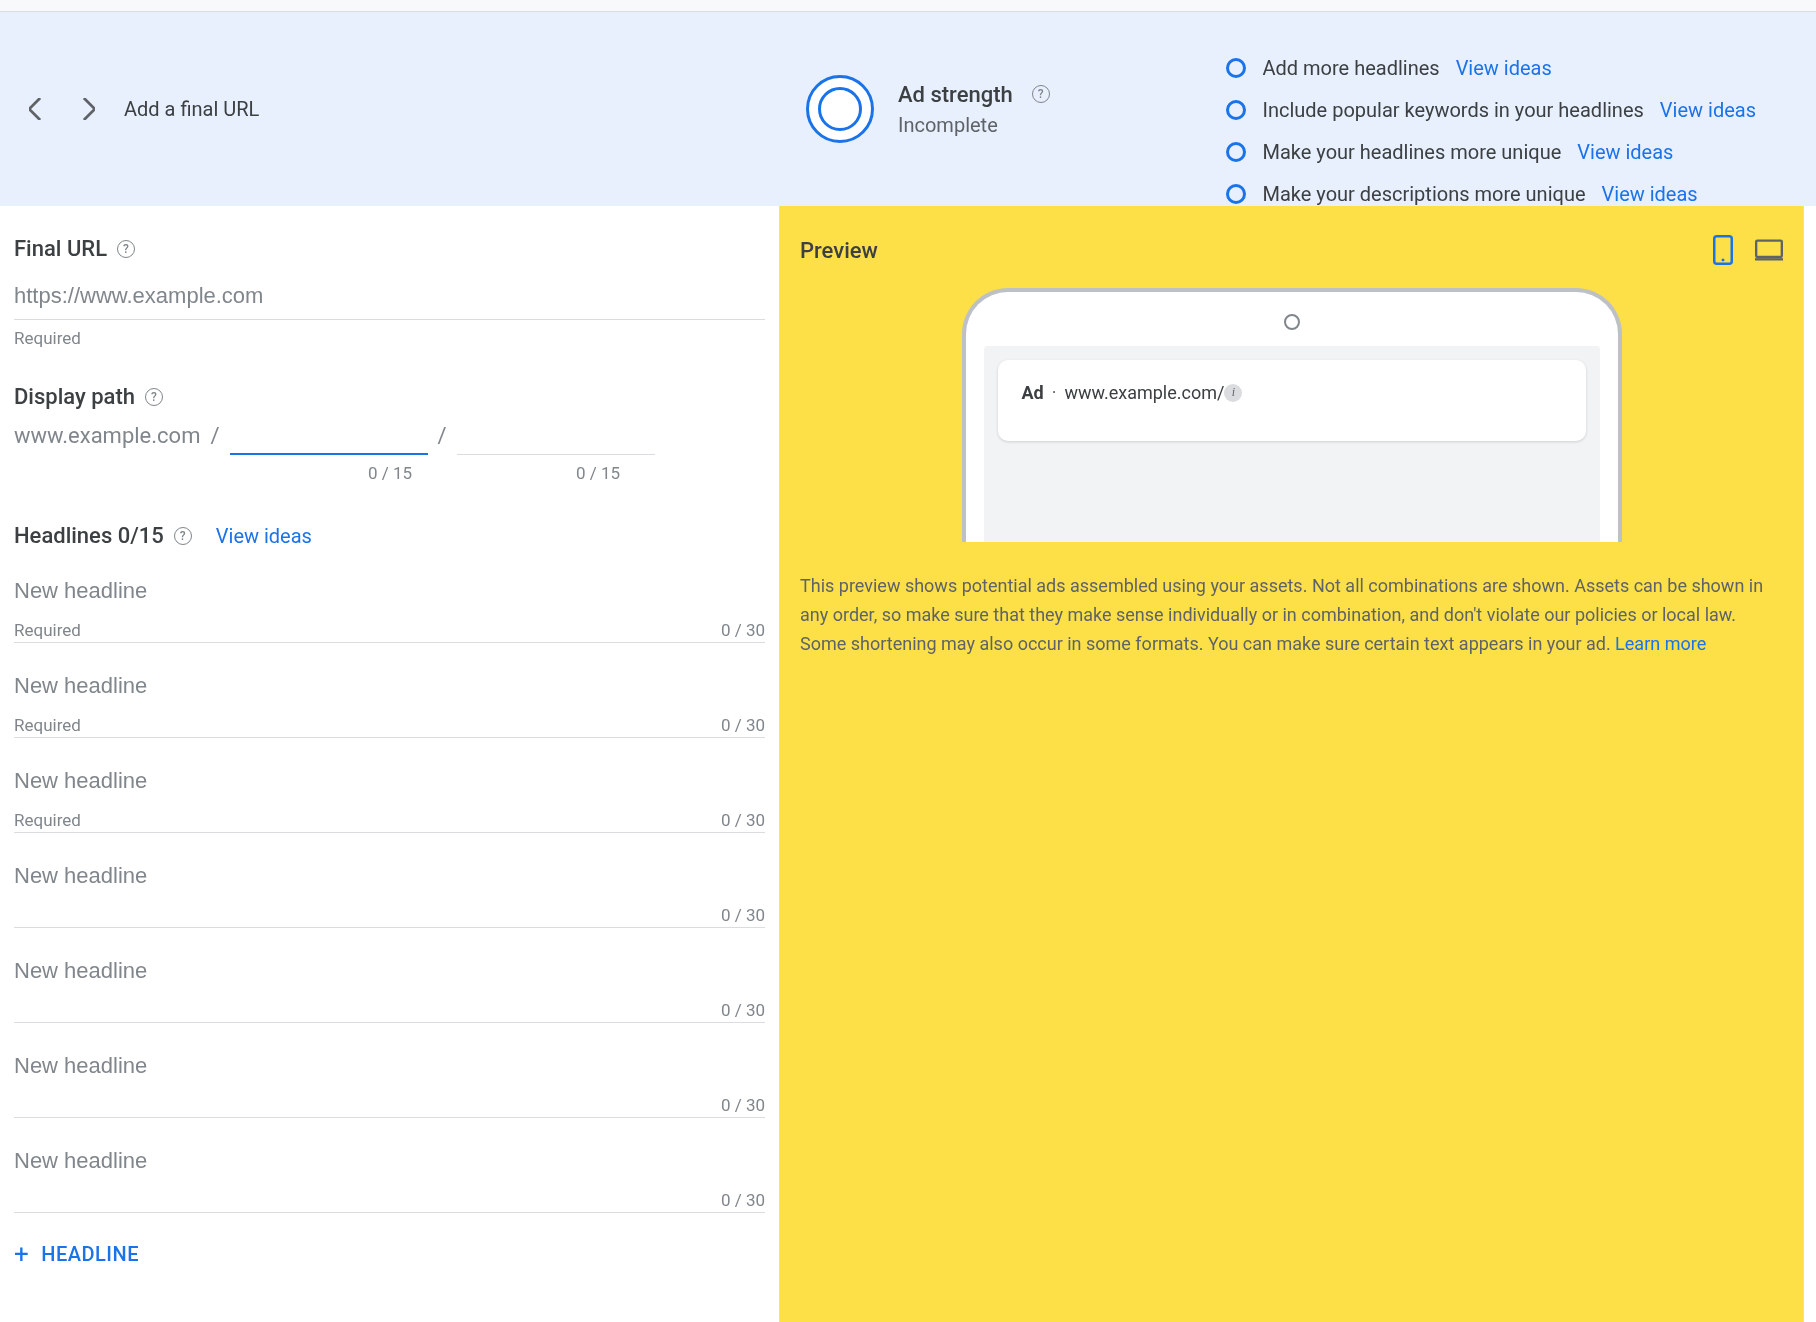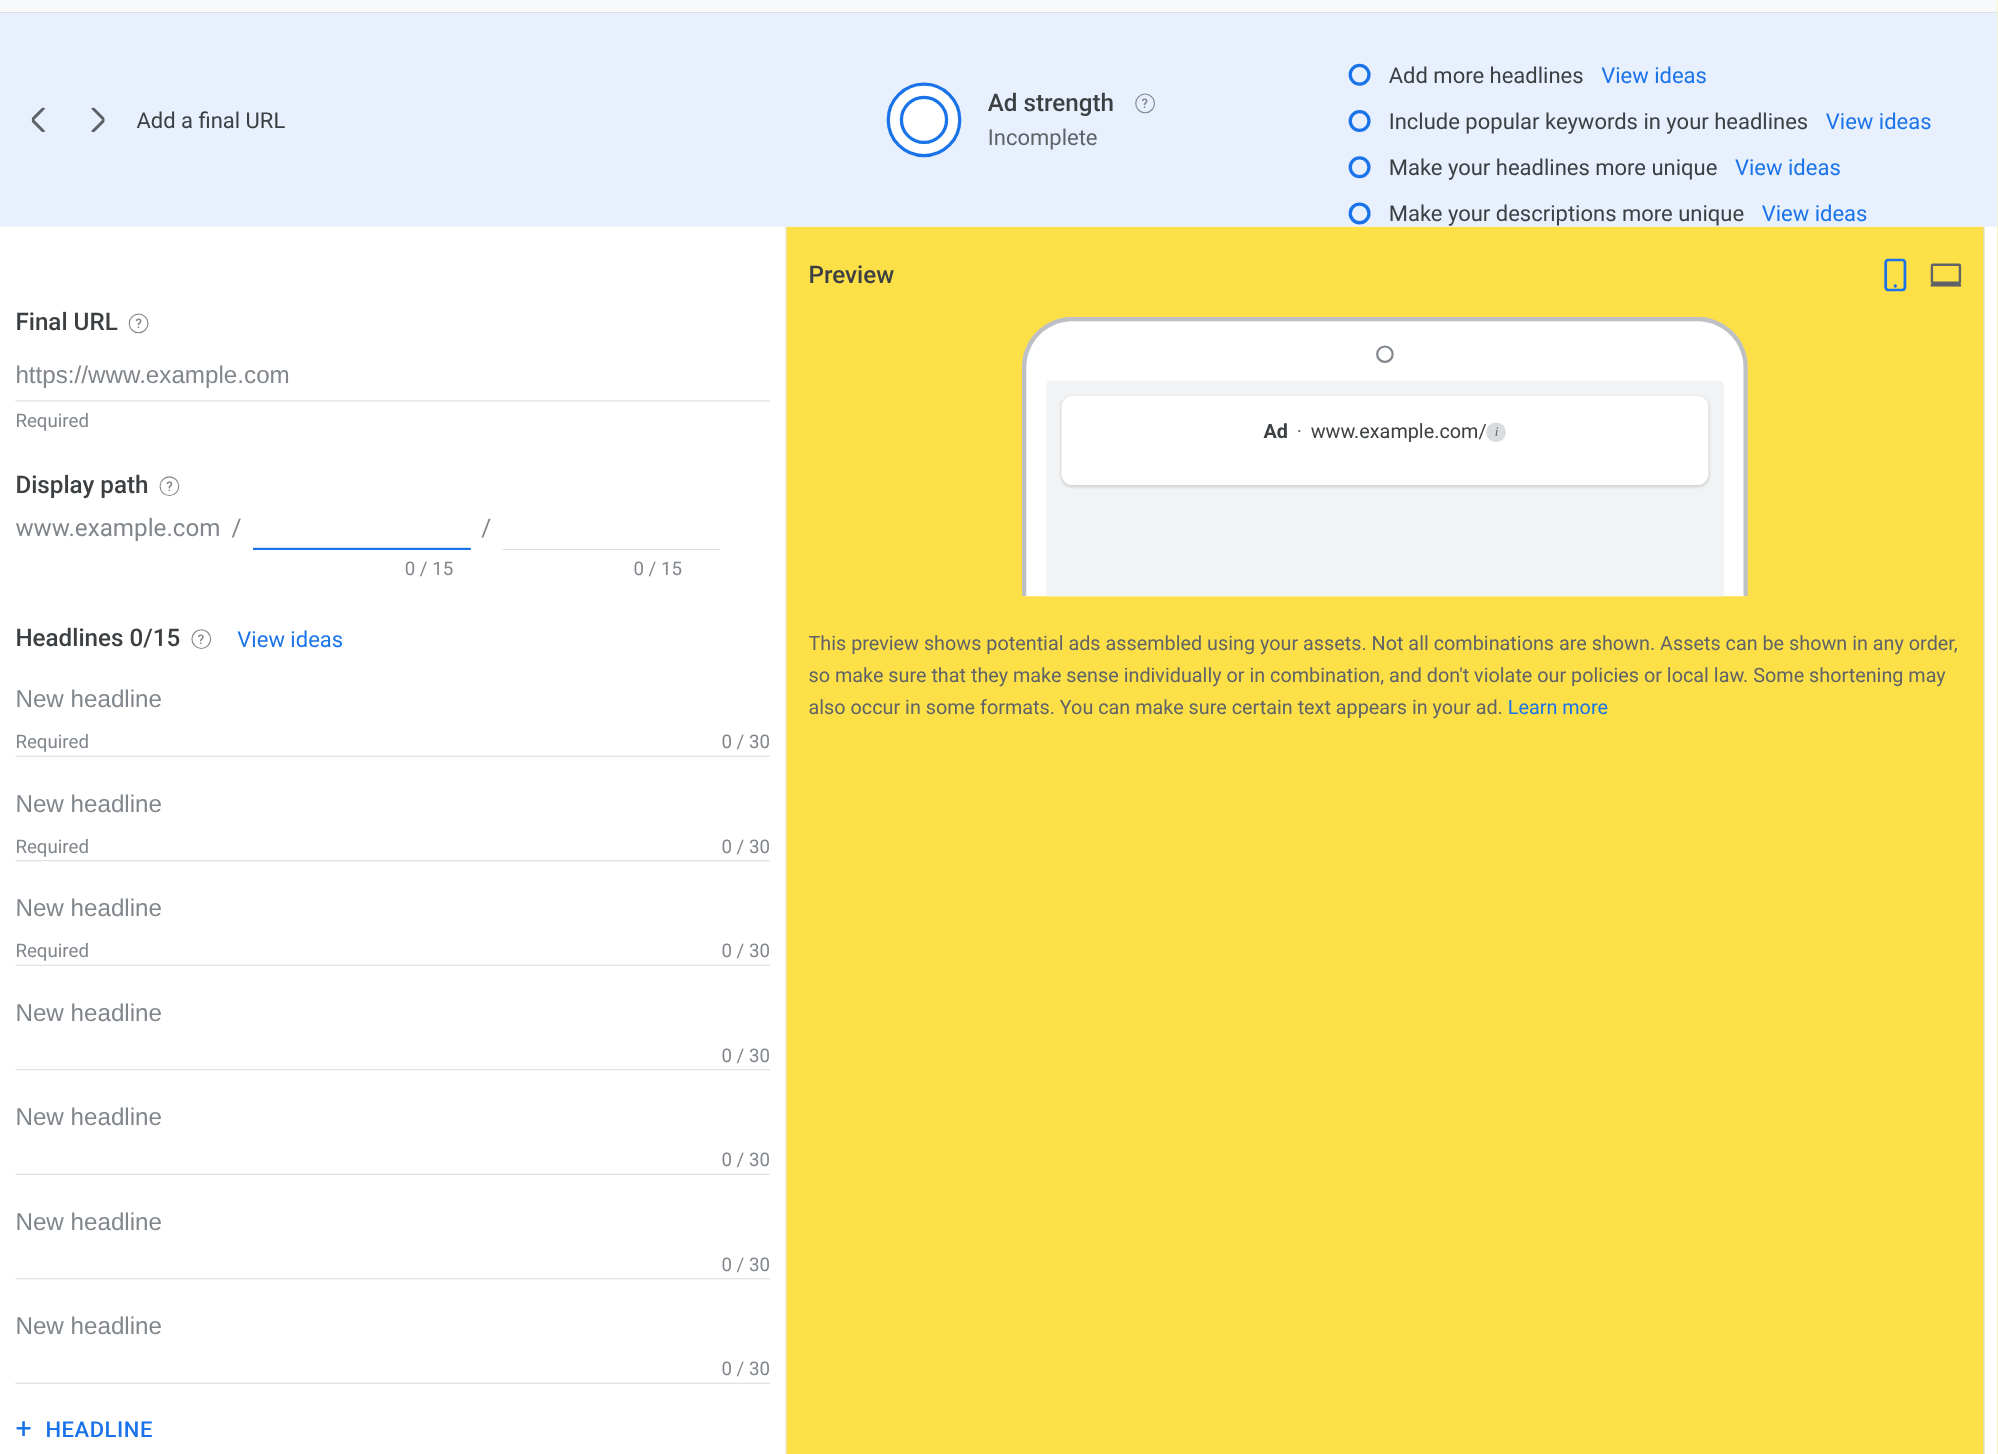--- a/index.html
+++ b/index.html
@@ -104,24 +104,23 @@
   }
   .sugg-text { color: #3c4043; }
   .sugg-link { color: #1a73e8; cursor: pointer; }
 
   
   .columns {
     display: flex;
     height: calc(100% - 206px);
   }
   .left-col {
-    width: 714px;
+    width: 779px;
     padding: 30px 14px 0 14px;
     overflow-y: auto;
-    margin-top: 45px;
   }
   .divider {
     width: 1px;
     background: #dadce0;
   }
   .right-col {
     flex: 1;
     background: #fde047;
     padding: 30px 20px;
     border-right: 1px solid #dadce0;
@@ -301,21 +300,21 @@
   }
   .ad-card {
     background: #fff;
     border-radius: 10px;
     padding: 22px 24px;
     box-shadow: 0 1px 3px rgba(0,0,0,0.15);
   }
   .ad-top-row {
     display: flex;
     align-items: center;
-    justify-content: center;
+    justify-content: flex-start;
     margin-bottom: 16px;
   }
   .ad-meta {
     display: flex;
     align-items: center;
     gap: 8px;
     font-size: 18px;
     color: #3c4043;
   }
   .ad-badge { font-weight: 700; }

